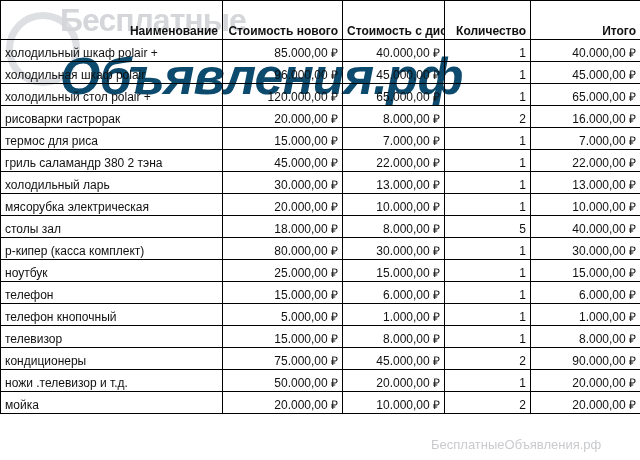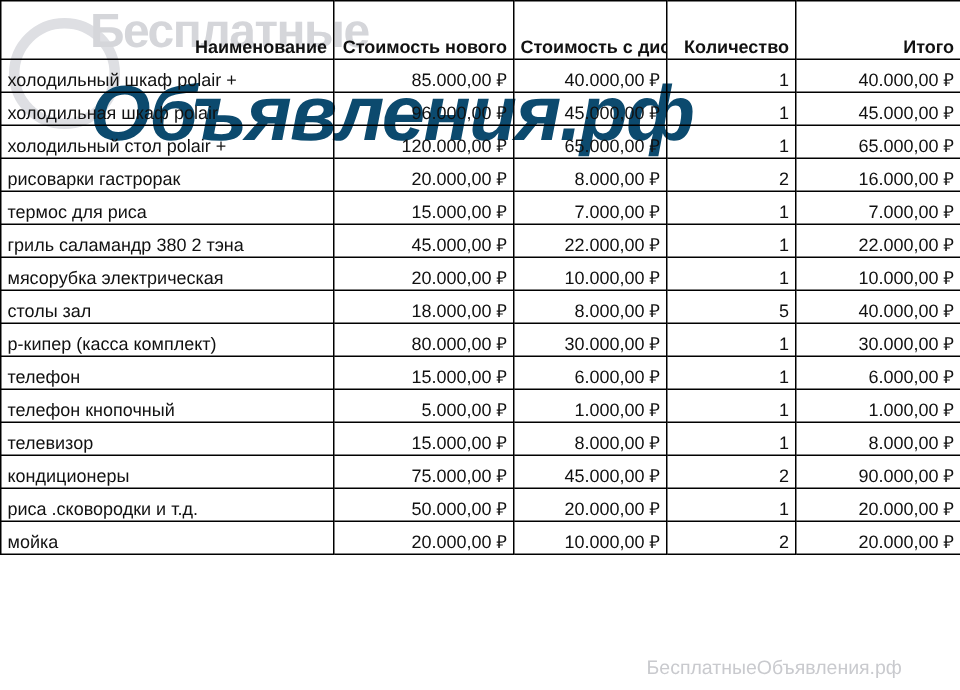--- a/index.html
+++ b/index.html
@@ -177,20 +177,27 @@
           <td class="money">7.000,00 ₽</td>
         </tr>
         <tr>
           <td class="name">гриль саламандр 380 2 тэна</td>
           <td class="num">45.000,00 ₽</td>
           <td class="num">22.000,00 ₽</td>
           <td class="qty">1</td>
           <td class="money">22.000,00 ₽</td>
         </tr>
         <tr>
+          <td class="name">холодильный ларь</td>
+          <td class="num">30.000,00 ₽</td>
+          <td class="num">13.000,00 ₽</td>
+          <td class="qty">1</td>
+          <td class="money">13.000,00 ₽</td>
+        </tr>
+        <tr>
           <td class="name">мясорубка электрическая</td>
           <td class="num">20.000,00 ₽</td>
           <td class="num">10.000,00 ₽</td>
           <td class="qty">1</td>
           <td class="money">10.000,00 ₽</td>
         </tr>
         <tr>
           <td class="name">столы зал</td>
           <td class="num">18.000,00 ₽</td>
           <td class="num">8.000,00 ₽</td>
@@ -198,20 +205,27 @@
           <td class="money">40.000,00 ₽</td>
         </tr>
         <tr>
           <td class="name">р-кипер (касса комплект)</td>
           <td class="num">80.000,00 ₽</td>
           <td class="num">30.000,00 ₽</td>
           <td class="qty">1</td>
           <td class="money">30.000,00 ₽</td>
         </tr>
         <tr>
+          <td class="name">ноутбук</td>
+          <td class="num">25.000,00 ₽</td>
+          <td class="num">15.000,00 ₽</td>
+          <td class="qty">1</td>
+          <td class="money">15.000,00 ₽</td>
+        </tr>
+        <tr>
           <td class="name">телефон</td>
           <td class="num">15.000,00 ₽</td>
           <td class="num">6.000,00 ₽</td>
           <td class="qty">1</td>
           <td class="money">6.000,00 ₽</td>
         </tr>
         <tr>
           <td class="name">телефон кнопочный</td>
           <td class="num">5.000,00 ₽</td>
           <td class="num">1.000,00 ₽</td>
@@ -226,21 +240,21 @@
           <td class="money">8.000,00 ₽</td>
         </tr>
         <tr>
           <td class="name">кондиционеры</td>
           <td class="num">75.000,00 ₽</td>
           <td class="num">45.000,00 ₽</td>
           <td class="qty">2</td>
           <td class="money">90.000,00 ₽</td>
         </tr>
         <tr>
-          <td class="name">риса .сковородки и т.д.</td>
+          <td class="name">ножи .телевизор и т.д.</td>
           <td class="num">50.000,00 ₽</td>
           <td class="num">20.000,00 ₽</td>
           <td class="qty">1</td>
           <td class="money">20.000,00 ₽</td>
         </tr>
         <tr>
           <td class="name">мойка</td>
           <td class="num">20.000,00 ₽</td>
           <td class="num">10.000,00 ₽</td>
           <td class="qty">2</td>

